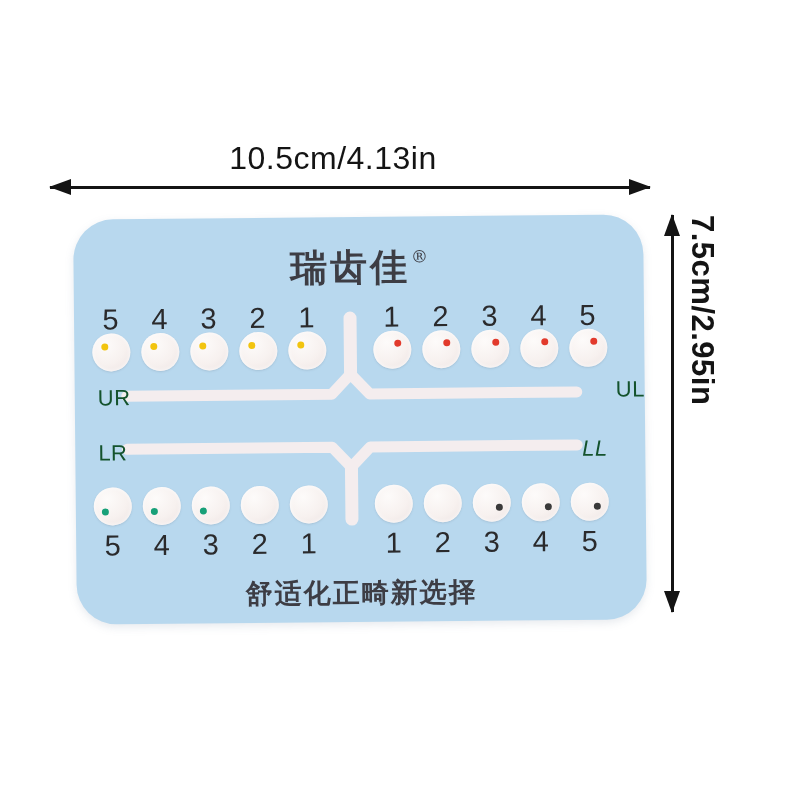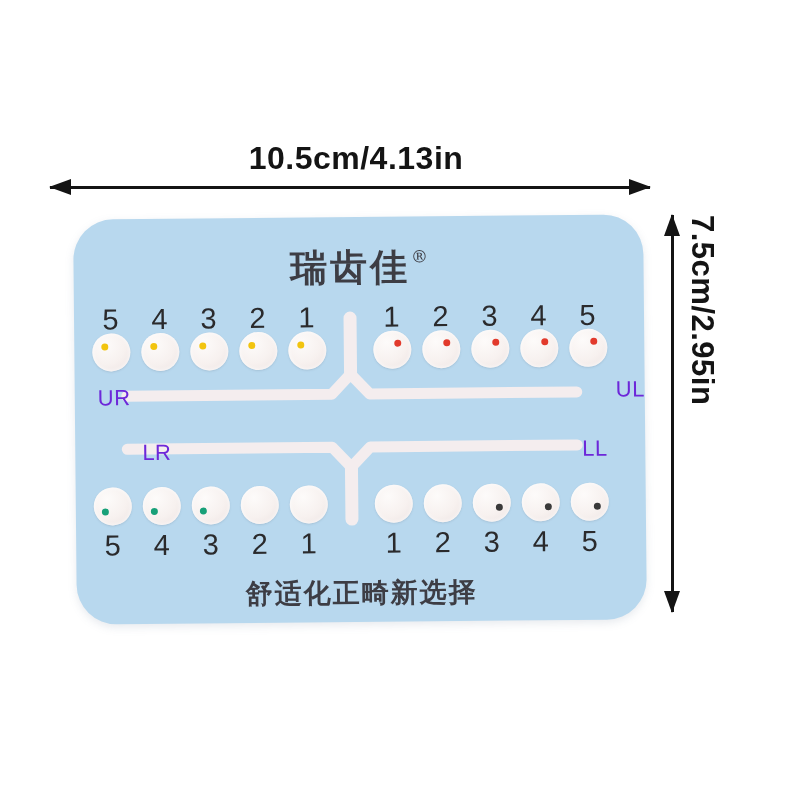--- a/index.html
+++ b/index.html
@@ -4,22 +4,22 @@
 <style>
   html,body { margin:0; padding:0; }
   body {
     width:800px; height:800px; position:relative; overflow:hidden;
     background:#ffffff;
     font-family:"Liberation Sans", sans-serif;
   }
 
   
   .dim-width-label {
-    position:absolute; left:56px; top:140px; width:600px;
-    text-align:center; font-size:32px; font-weight:bold; color:#141414;
+    position:absolute; left:33px; top:140px; width:600px;
+    text-align:center; font-size:32px; font-weight:normal; color:#141414;
     letter-spacing:0.5px;
   }
   .h-arrow {
     position:absolute; left:50px; top:186px; width:600px; height:3px;
     background:#141414;
   }
   .h-arrow .head-left {
     position:absolute; left:-1px; top:-7px; width:0; height:0;
     border-top:8px solid transparent; border-bottom:8px solid transparent;
     border-right:22px solid #141414;
@@ -73,26 +73,26 @@
     text-align:center; color:#3d3d44;
     font-family:"DejaVu Serif", "Liberation Serif", serif;
     font-size:27px; font-weight:bold; letter-spacing:2px;
   }
 
   svg.tracks { position:absolute; left:0; top:0; width:570px; height:405px; }
   .track-line { stroke:var(--track, #f4edee); fill:none;
                 stroke-linecap:round; stroke-linejoin:round; }
 
   .qlabel {
-    position:absolute; color:#6d28d9; font-size:22px; letter-spacing:0.5px;
+    position:absolute; color:#14532d; font-size:22px; letter-spacing:0.5px;
   }
   .qlabel.ur { left:23px;  top:166px; }
   .qlabel.ul { left:507px; top:162px;margin-left:34px; }
-  .qlabel.lr { left:23px;  top:221px;margin-left:44px; }
-  .qlabel.ll { left:507px; top:221px; }
+  .qlabel.lr { left:23px;  top:221px; }
+  .qlabel.ll { left:507px; top:221px;font-style:italic; }
 
   
   .bracket-row { position:absolute; display:flex; }
   .cell { width:49px; display:flex; flex-direction:column; align-items:center; }
   .num {
     height:28px; line-height:28px; font-size:29px; color:#2a2a2c;
     text-align:center;
   }
   .cell.lower .num { margin-top:6px; }
   .disc {

